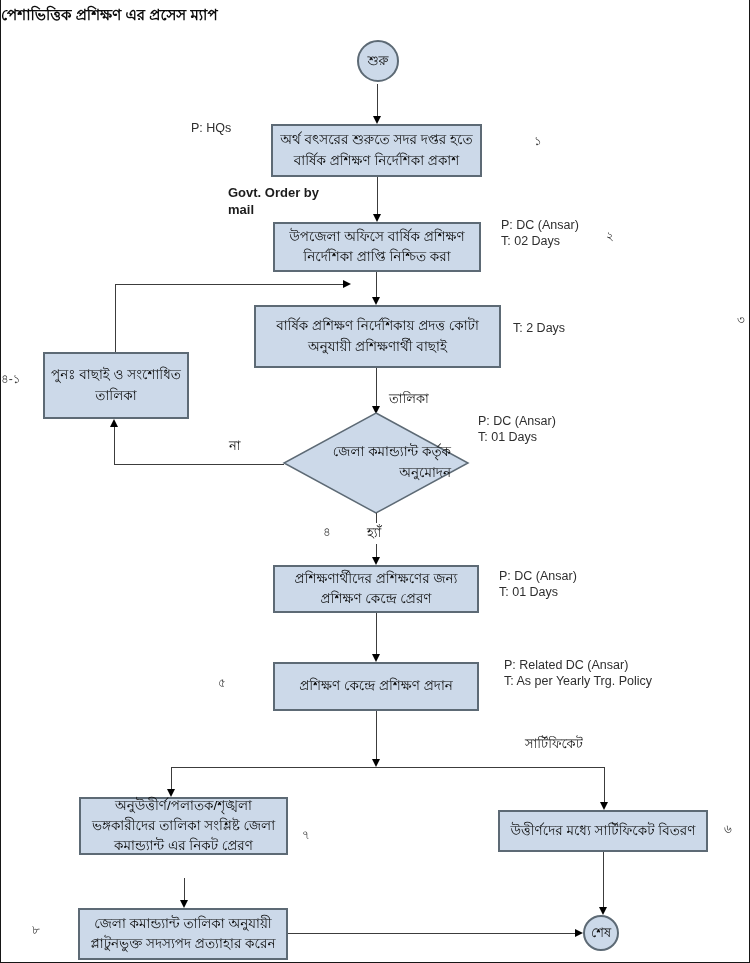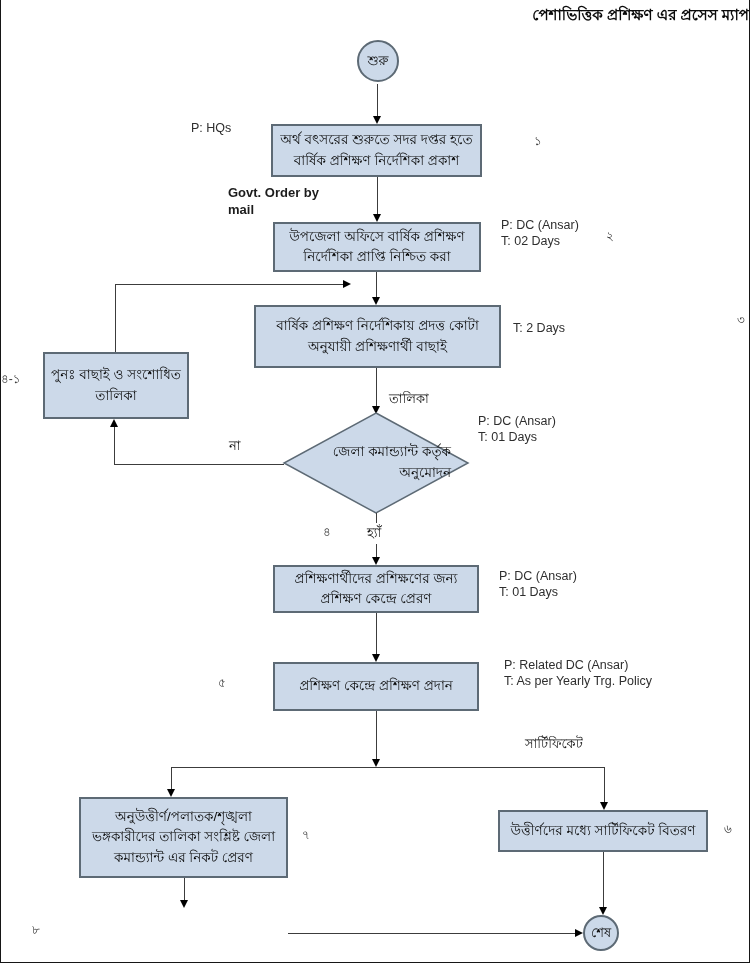--- a/index.html
+++ b/index.html
@@ -7,21 +7,21 @@
     --border:#5d6a75;
     --line:#3c3c3c;
   }
   html,body{margin:0;padding:0;background:#fff;}
   .page{
     position:relative;width:750px;height:963px;background:#fff;
     font-family:"Liberation Sans","DejaVu Sans",sans-serif;
     border-left:1px solid #161616;border-right:1px solid #161616;border-bottom:1px solid #161616;
     box-sizing:border-box;overflow:hidden;color:#0a0a0a;
   }
-  .title{position:absolute;top:3px;left:0;width:100%;text-align:right;
+  .title{position:absolute;top:3px;left:0;width:100%;text-align:left;
     font-size:15px;font-weight:bold;}
   .node{
     position:absolute;background:var(--fill);border:2px solid var(--border);
     display:flex;align-items:center;justify-content:center;text-align:center;
     font-size:13.5px;line-height:1.5;padding:2px 6px;box-sizing:border-box;
   }
   .circle{border-radius:50%;font-size:13px;padding:0;}
   .diamond-svg{position:absolute;}
   .diamond-text{
     position:absolute;display:flex;align-items:center;justify-content:center;
@@ -115,29 +115,30 @@
   <div class="arr down" style="left:371px;top:759px;"></div>
   <div class="hline" style="left:170px;top:767px;width:433px;"></div>
   <div class="lbl" style="left:524px;top:734px;">সার্টিফিকেট</div>
 
   <div class="vline" style="left:170px;top:767px;height:22px;"></div>
   <div class="arr down" style="left:166px;top:789px;"></div>
 
   <div class="vline" style="left:603px;top:767px;height:35px;"></div>
   <div class="arr down" style="left:599px;top:802px;"></div>
 
-  <div class="node" style="left:78px;top:797px;width:209px;height:81px;">অনুউত্তীর্ণ/পলাতক/শৃঙ্খলা ভঙ্গকারীদের তালিকা সংশ্লিষ্ট  জেলা কমান্ড্যান্ট এর নিকট প্রেরণ</div>
+  <div class="node" style="left:78px;top:797px;width:209px;height:58px;">অনুউত্তীর্ণ/পলাতক/শৃঙ্খলা ভঙ্গকারীদের তালিকা সংশ্লিষ্ট  জেলা কমান্ড্যান্ট এর নিকট প্রেরণ</div>
   <div class="num" style="left:301px;top:826px;">৭</div>
 
   <div class="node" style="left:497px;top:810px;width:210px;height:42px;">উত্তীর্ণদের মধ্যে সার্টিফিকেট বিতরণ</div>
   <div class="num" style="left:723px;top:820px;">৬</div>
 
   <div class="vline" style="left:183px;top:878px;height:22px;"></div>
   <div class="arr down" style="left:179px;top:900px;"></div>
 
+  <div class="node" style="left:77px;top:908px;width:210px;height:52px;">জেলা কমান্ড্যান্ট তালিকা অনুযায়ী প্লাটুনভুক্ত সদস্যপদ প্রত্যাহার করেন</div>
   <div class="num" style="left:31px;top:921px;">৮</div>
 
   <div class="hline" style="left:287px;top:933px;width:287px;"></div>
   <div class="arr right" style="left:574px;top:929px;"></div>
 
   <div class="vline" style="left:602px;top:852px;height:55px;"></div>
   <div class="arr down" style="left:598px;top:907px;"></div>
 
   <div class="node circle" style="left:582px;top:915px;width:36px;height:36px;">শেষ</div>
 

